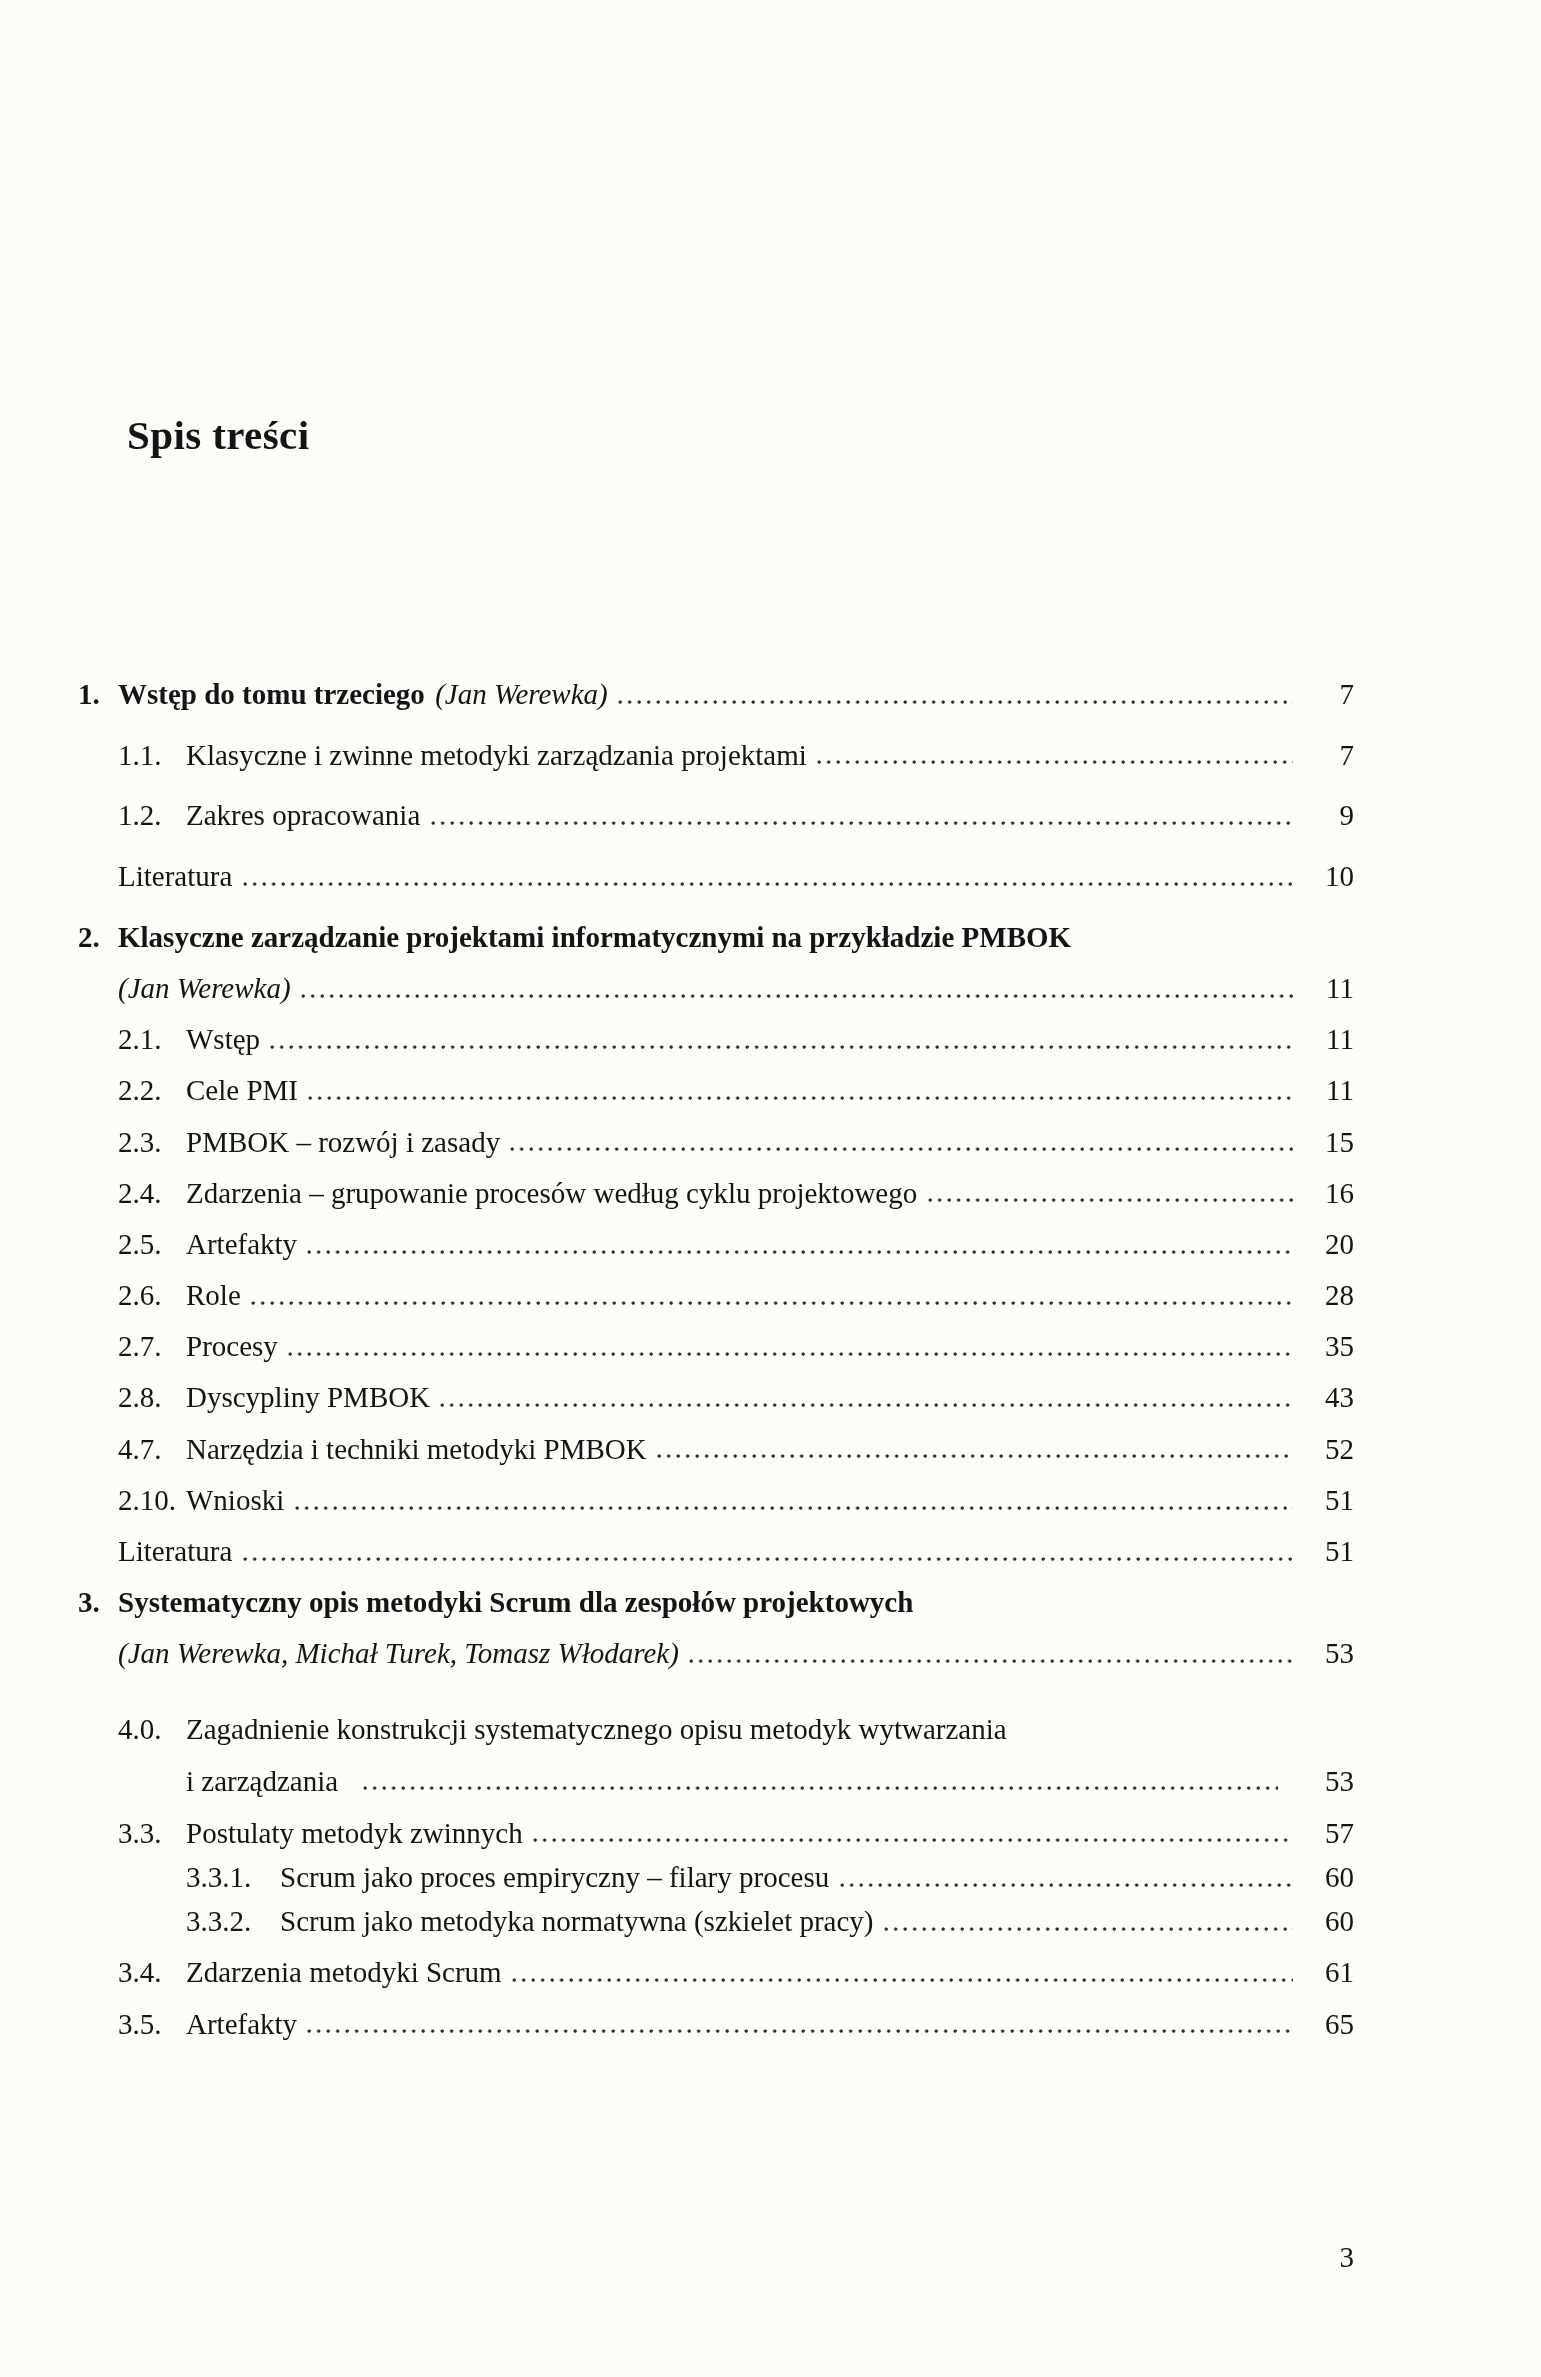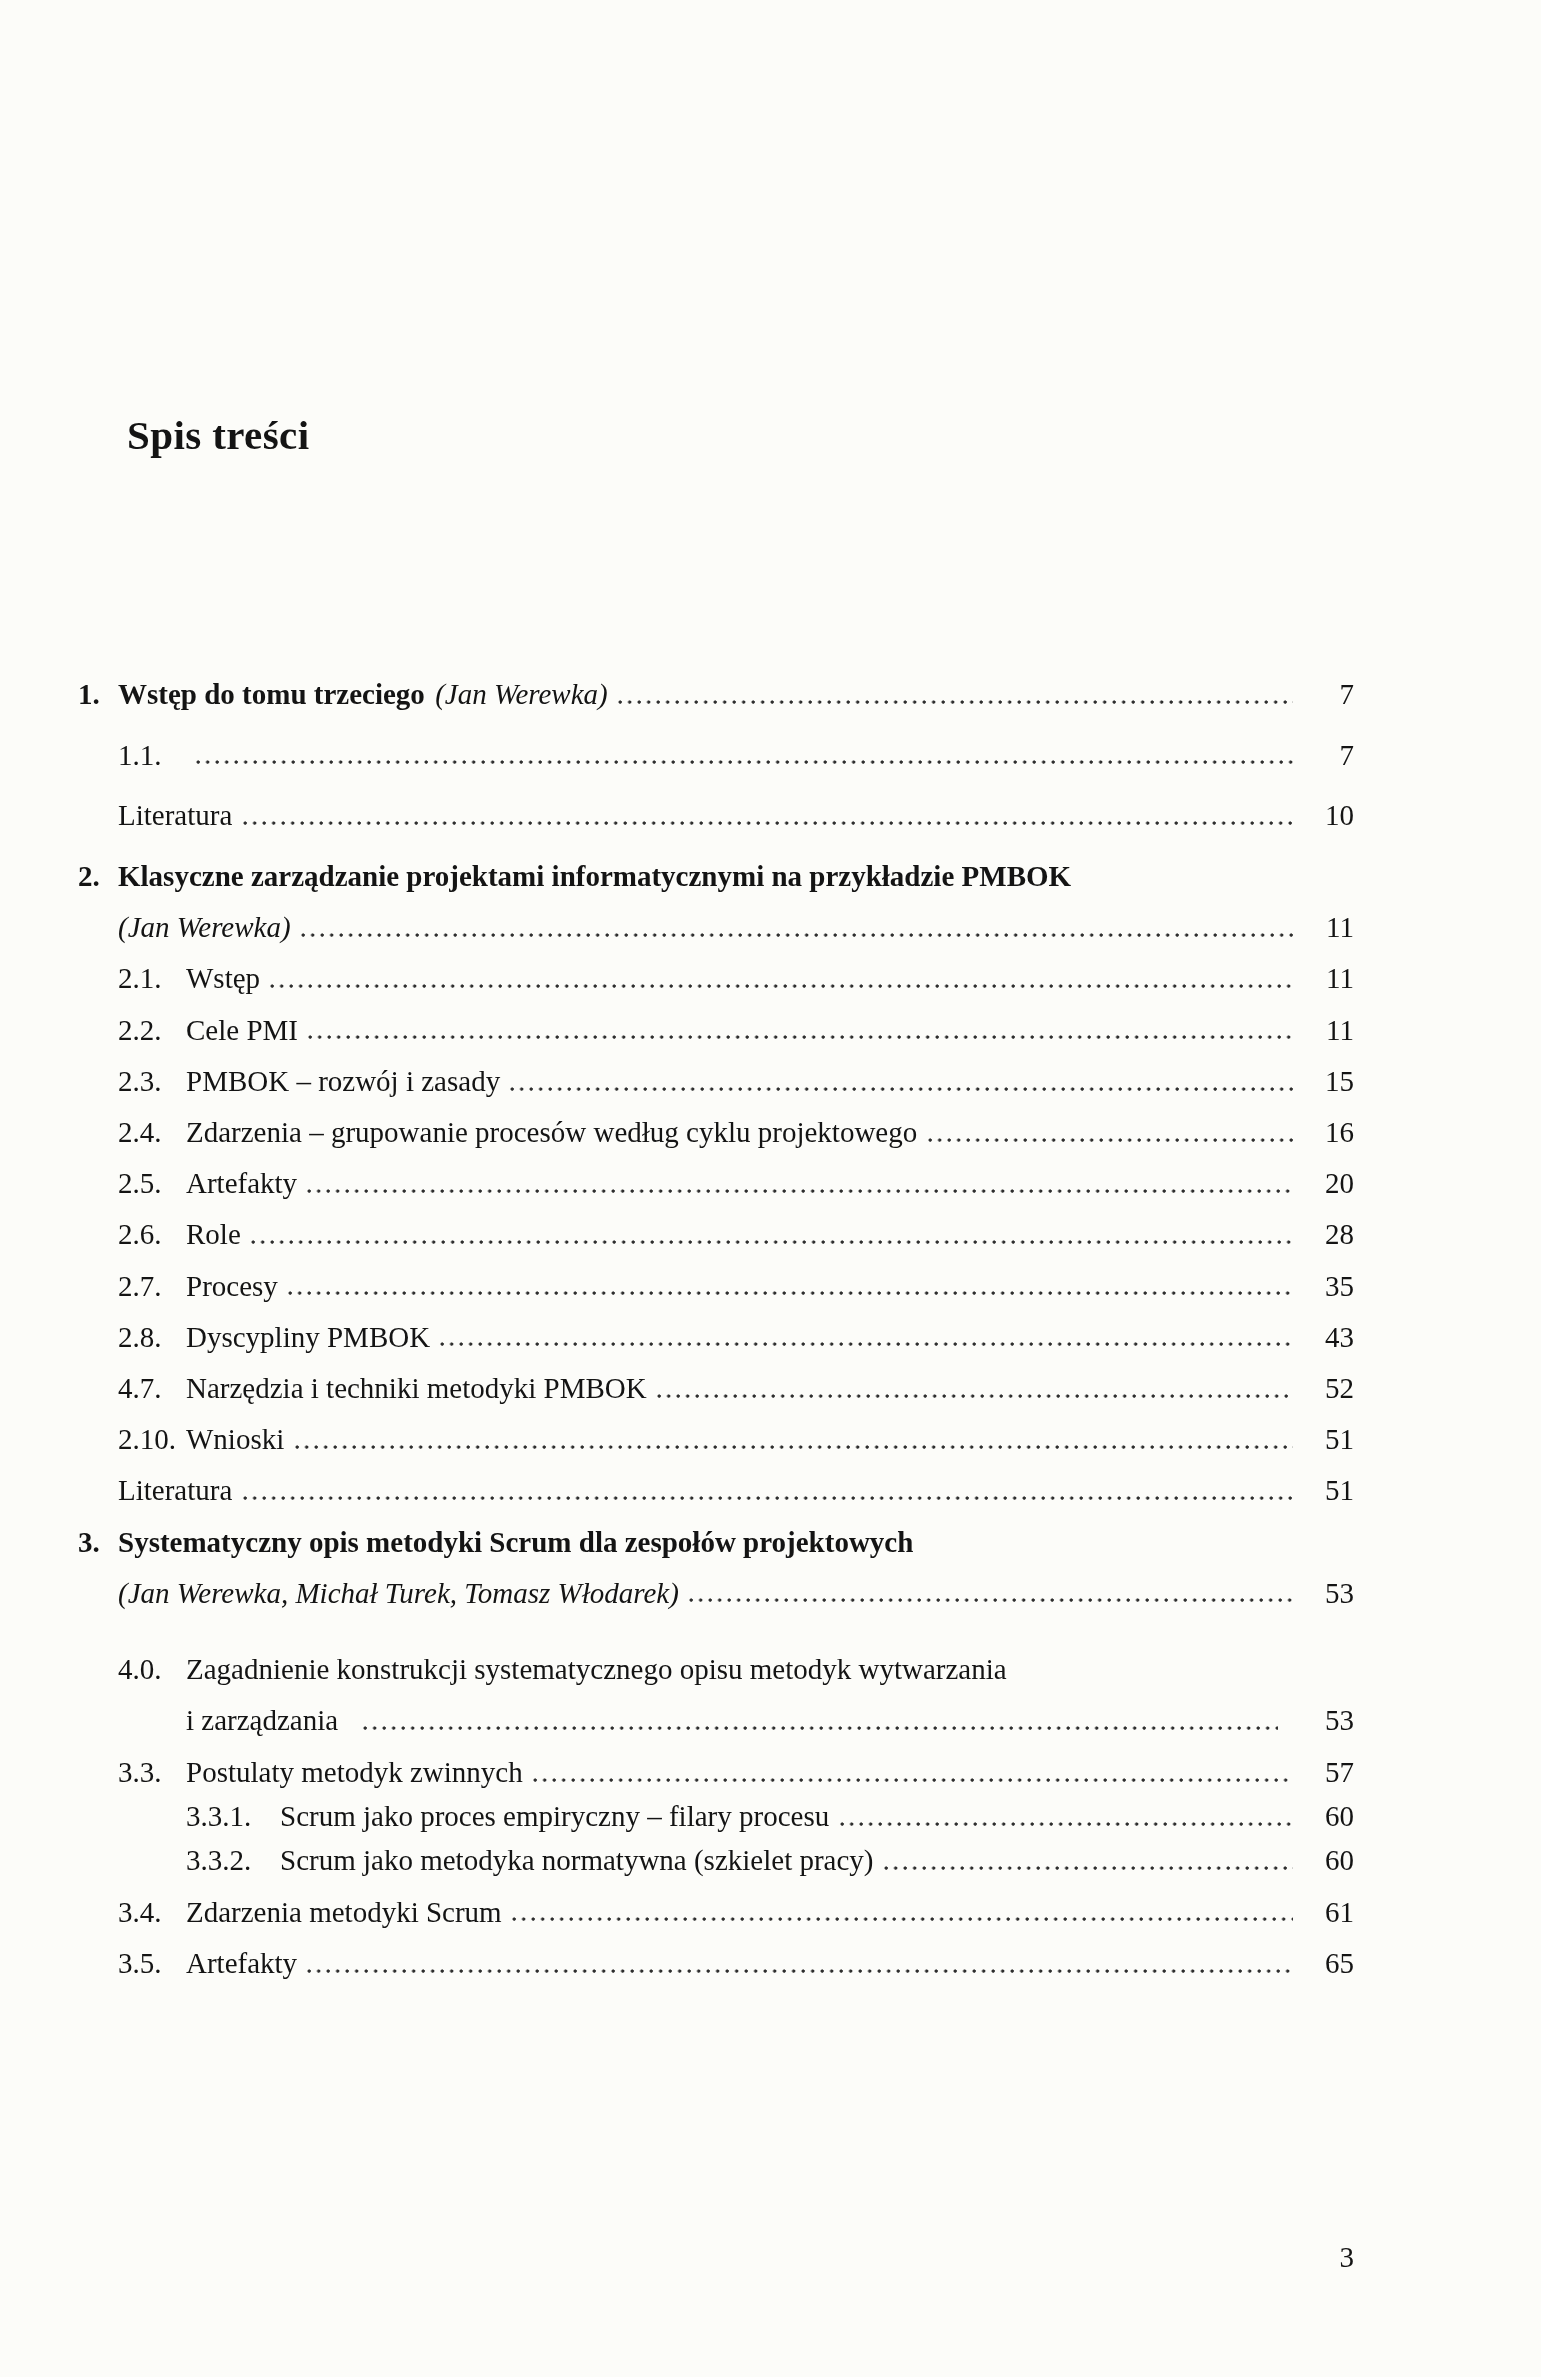--- a/index.html
+++ b/index.html
@@ -77,24 +77,31 @@
       <div class="row lv0 chapter loose">
         <span class="num">1.</span>
         <span class="txt">Wstęp do tomu trzeciego</span>
         <span class="authors">(Jan Werewka)</span>
         <span class="leader"></span>
         <span class="pg">7</span>
       </div>
 
       <div class="row lv1 loose">
         <span class="num">1.1.</span>
+        <span class="txt">Klasyczne i zwinne metodyki zarządzania projektami</span>
         <span class="leader"></span>
         <span class="pg">7</span>
       </div>
 
+      <div class="row lv1 loose">
+        <span class="num">1.2.</span>
+        <span class="txt">Zakres opracowania</span>
+        <span class="leader"></span>
+        <span class="pg">9</span>
+      </div>
 
       <div class="row lv1 loose">
         <span class="txt">Literatura</span>
         <span class="leader"></span>
         <span class="pg">10</span>
       </div>
 
       <div class="row lv0 chapter">
         <span class="num">2.</span>
         <span class="txt">Klasyczne zarządzanie projektami informatycznymi na przykładzie PMBOK</span>

